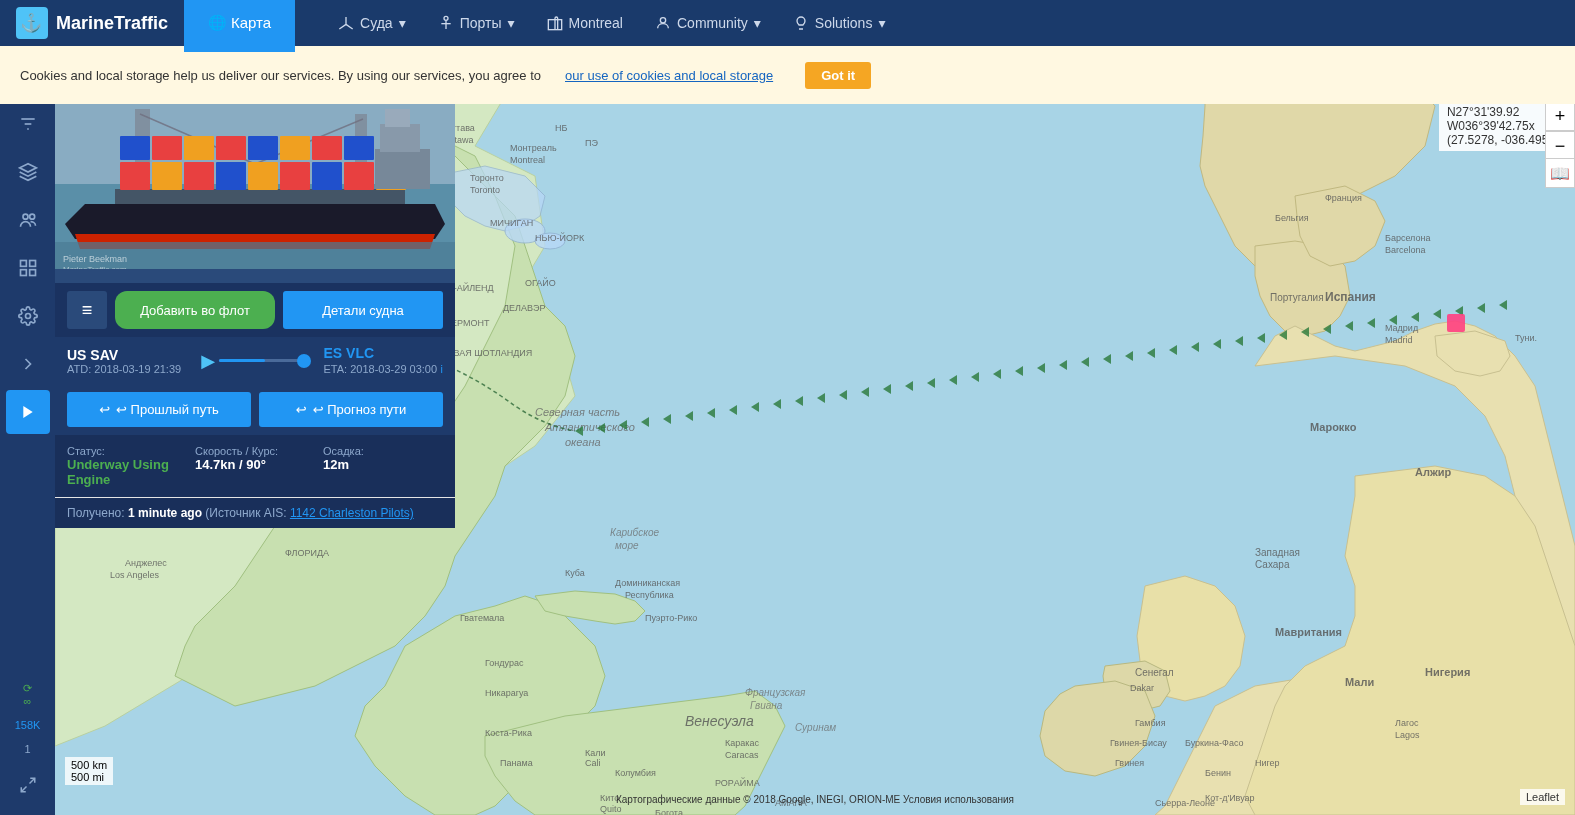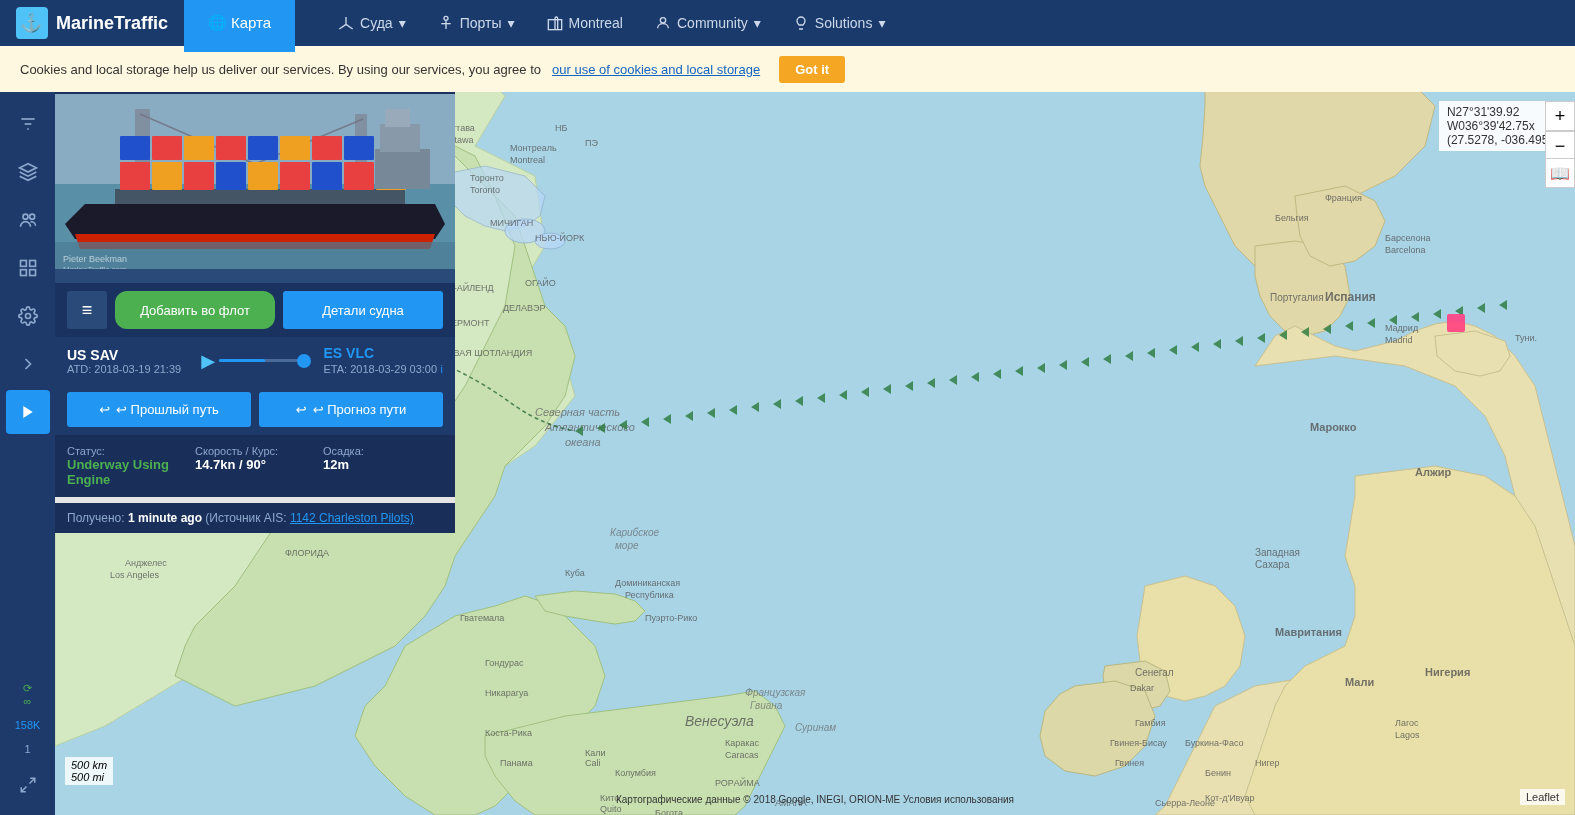--- a/index.html
+++ b/index.html
@@ -25,23 +25,23 @@
       display: flex; align-items: center; height: 100%; margin-left: 27px;
     }
     .nav-item {
       color: #cdd8ea; font-size: 14px; padding: 0 16px; height: 100%;
       display: flex; align-items: center; gap: 6px; cursor: pointer; white-space: nowrap;
     }
     .nav-item svg { width: 16px; height: 16px; }
 
     
     .cookie-banner {
-      position: absolute; top: 46px; left: 0; right: 0; height: 46px;
+      position: absolute; top: 46px; left: 0; right: 0; height: 58px;
       background: #fff8e1; display: flex; align-items: center; padding: 0 20px;
-      z-index: 99; gap: 11px; font-size: 13px; color: #333;
+      z-index: 99; gap: 24px; font-size: 13px; color: #333;
     }
     .cookie-link { color: #1565c0; text-decoration: underline; cursor: pointer; }
     .got-it-btn {
       background: #f5a623; color: white; border: none; padding: 6px 16px;
       border-radius: 3px; font-size: 13px; cursor: pointer; font-weight: bold; margin-left: 8px;
     }
 
     
     .left-sidebar {
       position: absolute; top: 46px; left: 0; width: 55px; bottom: 0;
@@ -134,21 +134,21 @@
       border-radius: 3px; font-size: 13px; cursor: pointer; flex: 1; display: flex; align-items: center; gap: 6px; justify-content: center;
     }
     .ship-status {
       padding: 10px 12px; background: #192f5a; display: flex; gap: 8px; flex-wrap: wrap;
     }
     .status-col { flex: 1; }
     .status-label { color: #8da8cc; font-size: 11px; }
     .status-value { color: white; font-size: 13px; font-weight: bold; }
     .status-highlight { color: #4caf50; }
     .ship-received {
-      padding: 8px 12px; background: #192f5a; border-top: 6px solid #e5e5e5;
+      padding: 8px 12px; background: #192f5a; border-top: 1px solid #e5e5e5;
       font-size: 12px; color: #8da8cc;
     }
     .received-bold { color: white; font-weight: bold; }
     .received-link { color: #2196f3; text-decoration: underline; cursor: pointer; }
 
     
     .map-coords {
       position: absolute; top: 55px; right: 8px;
       background: rgba(255,255,255,0.9); padding: 4px 8px;
       font-size: 12px; color: #333; z-index: 70;
@@ -160,21 +160,21 @@
       display: flex; flex-direction: column; z-index: 70;
     }
     .zoom-btn {
       background: white; border: 1px solid #ccc; width: 30px; height: 30px;
       cursor: pointer; font-size: 18px; display: flex; align-items: center; justify-content: center;
     }
 
     
     .map-scale {
       position: absolute; bottom: 30px; left: 10px;
-      background: rgba(255,255,255,0.8); padding: 2px 6px; font-size: 11px; z-index: 70; font-style: italic;
+      background: rgba(255,255,255,0.8); padding: 2px 6px; font-size: 11px; z-index: 70;
     }
 
     
     .leaflet-badge {
       position: absolute; bottom: 10px; right: 10px;
       background: rgba(255,255,255,0.8); padding: 2px 6px; font-size: 11px; z-index: 70;
       color: #333;
     }
 
     

